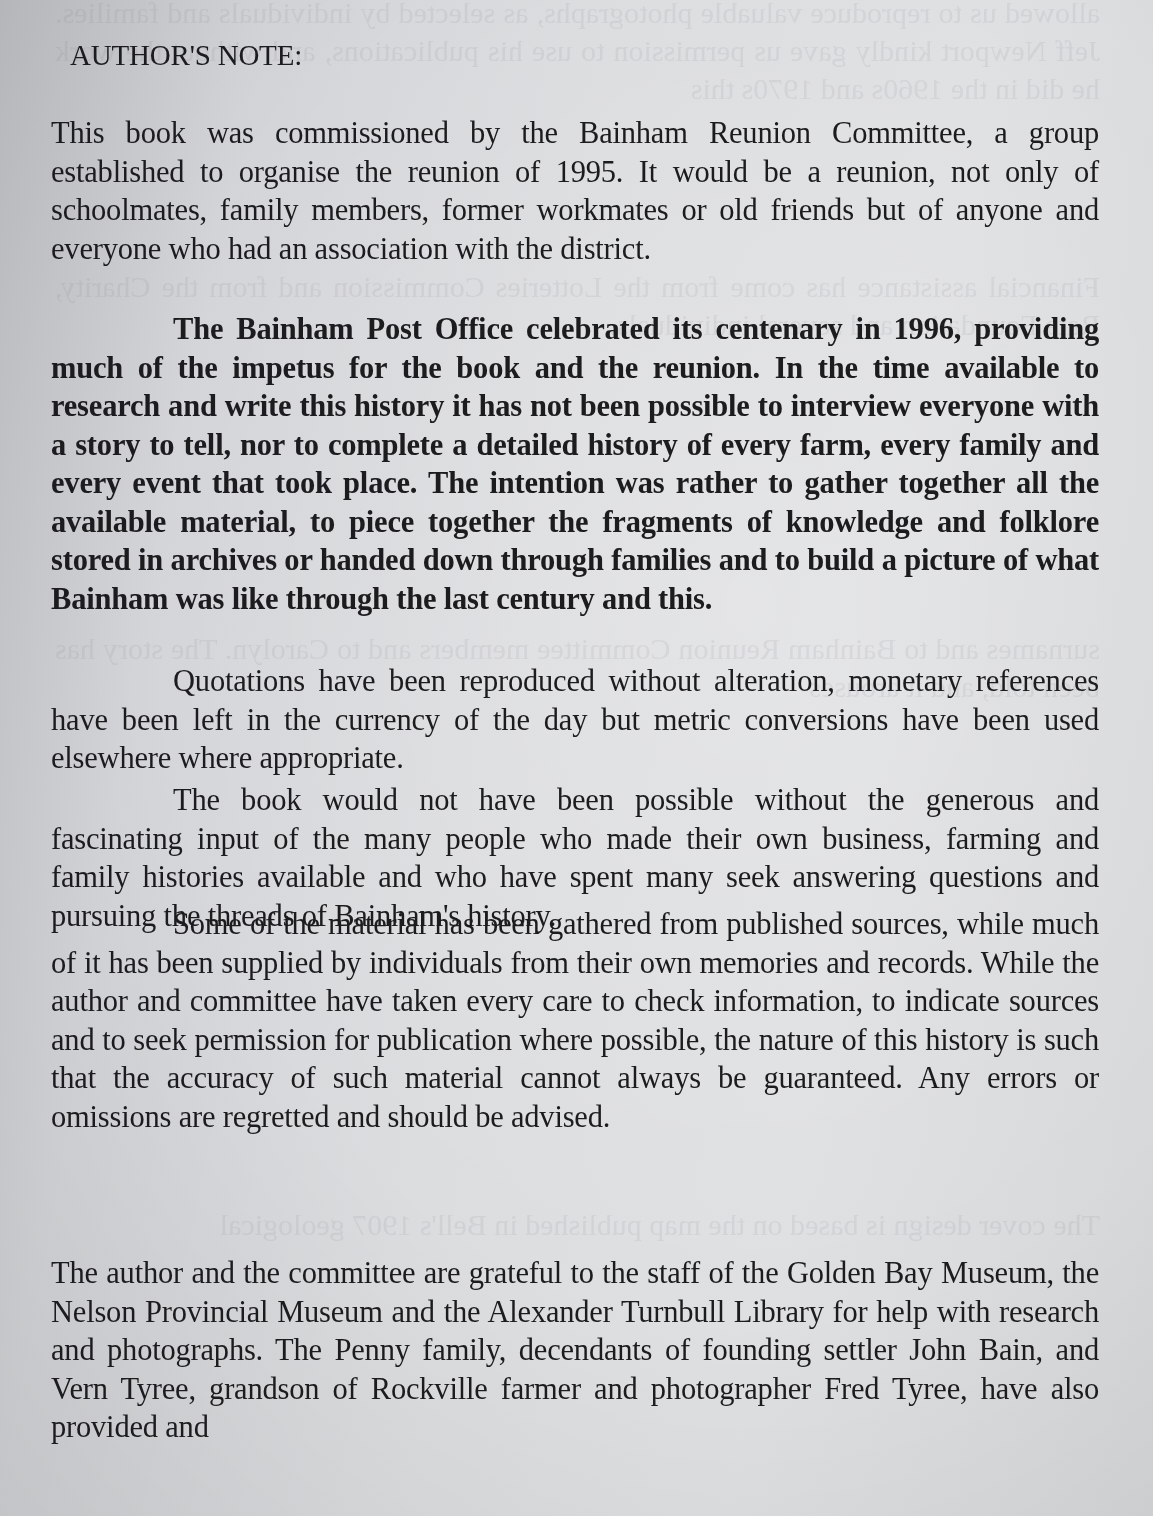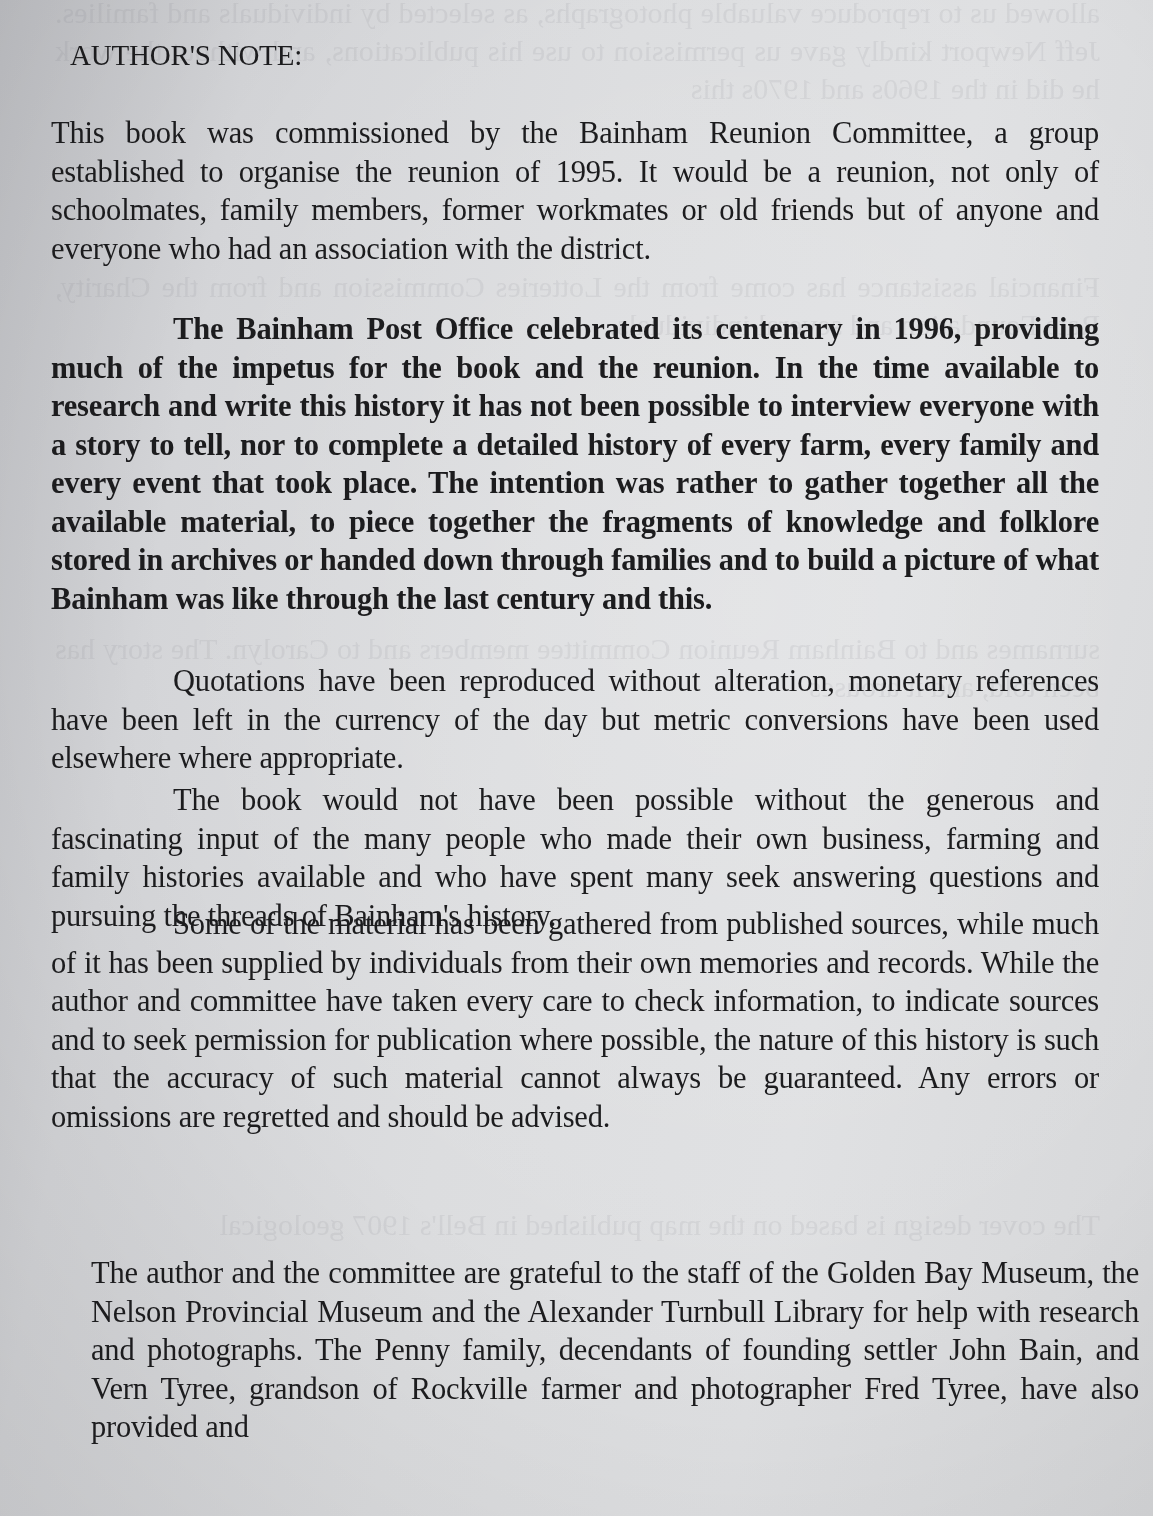--- a/index.html
+++ b/index.html
@@ -61,21 +61,21 @@
       text-align: justify;
       text-align-last: left;
       margin: 0;
     }
     .para.indent { text-indent: 122px; }
     .p1 { top: 114px; }
     .p2 { top: 310px; font-weight: bold; }
     .p3 { top: 662px; font-family: Liberation Serif, serif; }
     .p4 { top: 781px; }
     .p5 { top: 905px; }
-    .p6 { top: 1254px; margin-left: 40px; }
+    .p6 { top: 1254px; }
   </style>
 </head>
 <body>
 
 <div class="vignette"></div>
 
 <div class="ghost g1">allowed us to reproduce valuable photographs, as selected by individuals and families. Jeff Newport kindly gave us permission to use his publications, and without the work he did in the 1960s and 1970s this</div>
 <div class="ghost g2">Financial assistance has come from the Lotteries Commission and from the Charity, Rata Foundation and several individuals.</div>
 <div class="ghost g3">surnames and to Bainham Reunion Committee members and to Carolyn. The story has been told, and it arouses</div>
 <div class="ghost g4">The cover design is based on the map published in Bell's 1907 geological</div>

